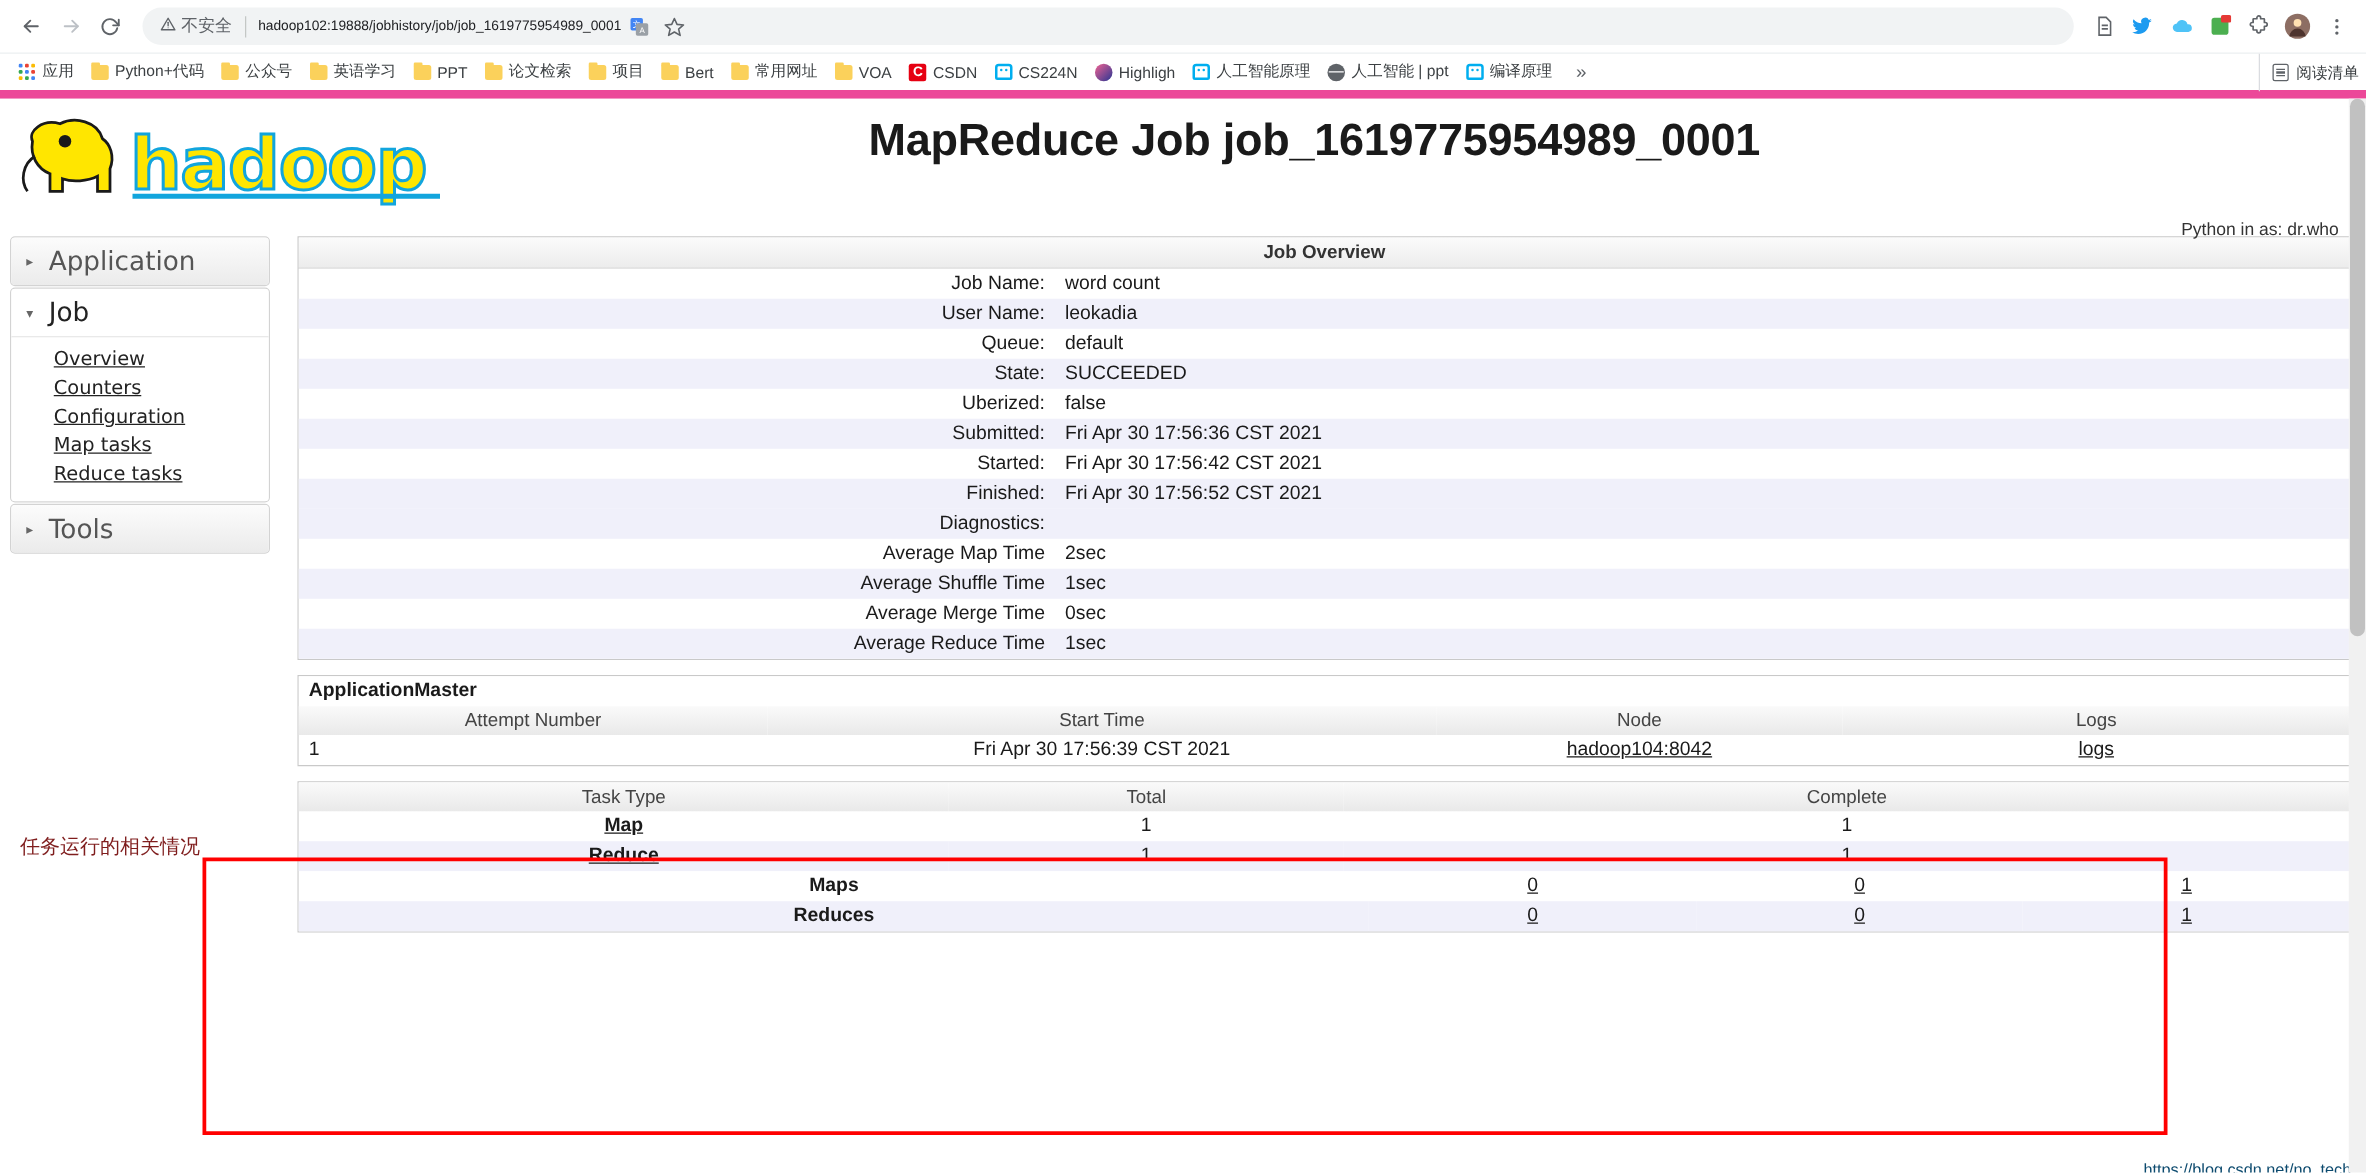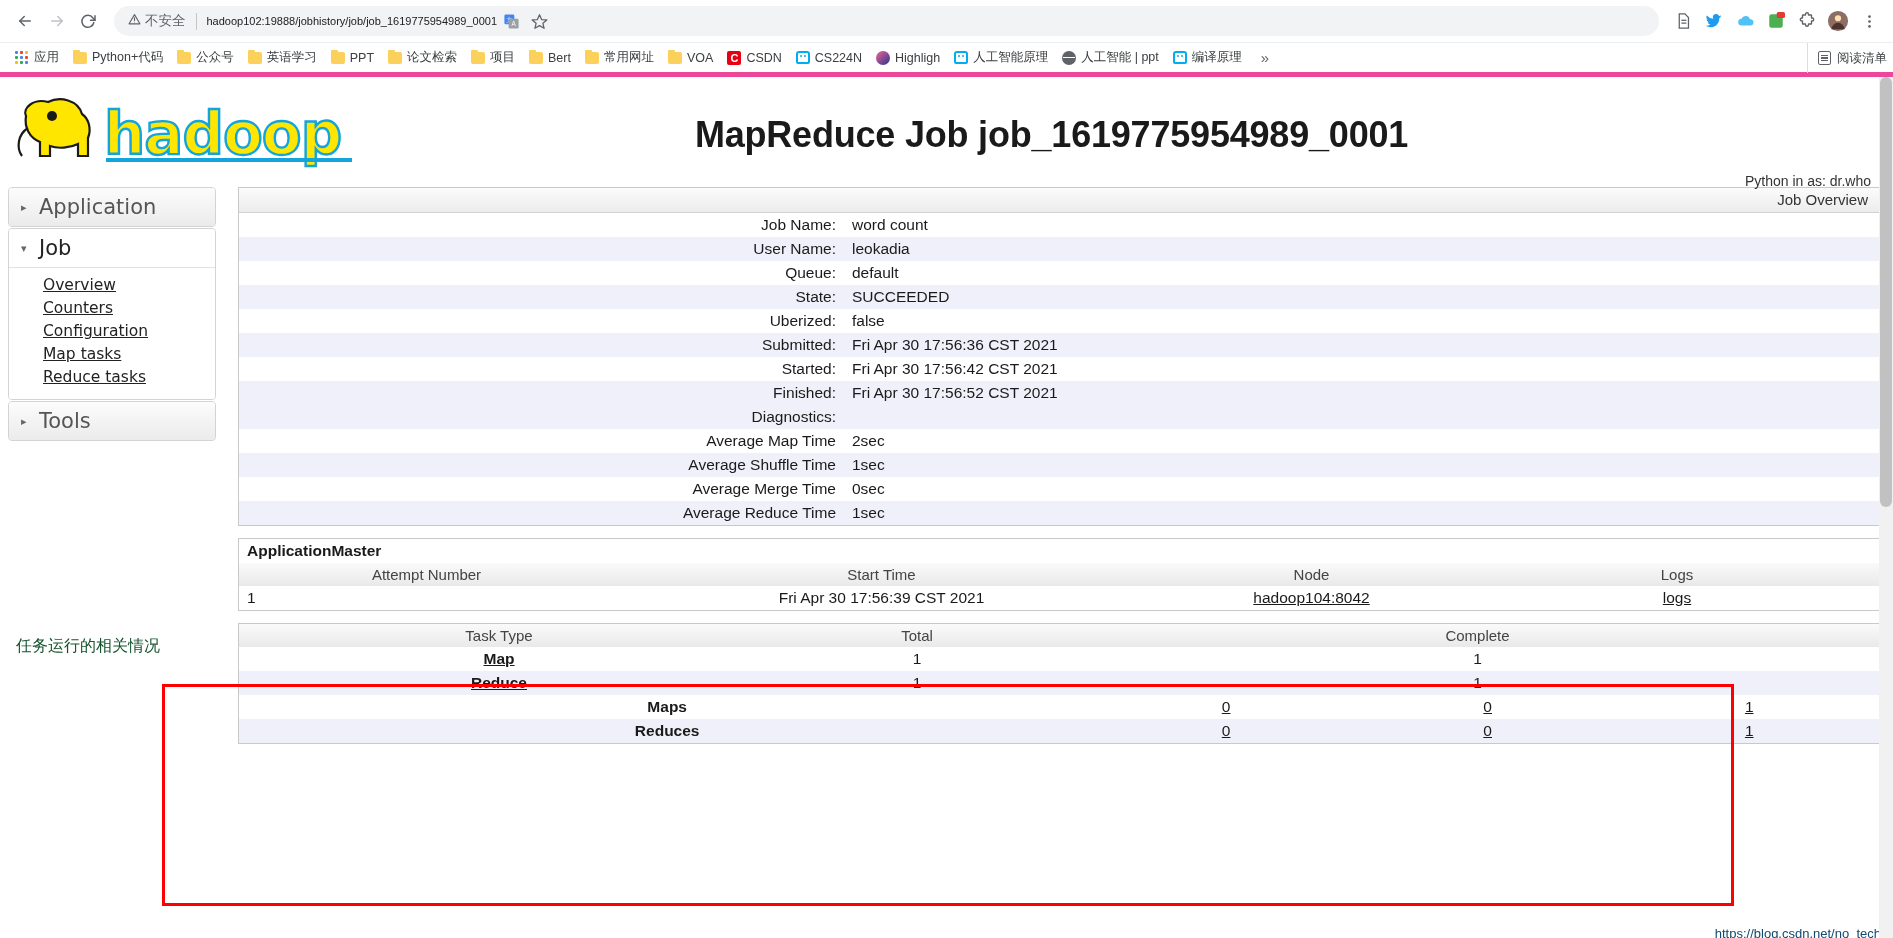--- a/index.html
+++ b/index.html
@@ -8,21 +8,21 @@
     width: 1893px; height: 938px;
     overflow: hidden;
     background: #ffffff;
     font-family: "Liberation Sans", sans-serif;
   }
 
   
   #browser-chrome {
     width: 1893px;
     background: #ffffff;
-    border-bottom: 5px solid #ec4899;
+    border-bottom: 7px solid #ec4899;
   }
   #toolbar-row {
     height: 42px;
     display: flex;
     align-items: center;
     padding: 0 10px;
     gap: 2px;
   }
   .nav-btn {
     width: 30px; height: 30px;
@@ -159,21 +159,21 @@
     width: 1893px;
     height: 866px;
     background: #ffffff;
     font-family: "Liberation Sans", sans-serif;
   }
   #logged-in {
     position: absolute; right: 22px; top: 96px;
     font-size: 14px; color: #333;
   }
   #page-header {
-    display: flex; align-items: center;
+    display: flex; align-items: flex-start;
     padding-top: 12px;
     height: 104px;
   }
   #logo {
     width: 370px; flex: 0 0 auto; padding-left: 8px;
   }
   #page-title {
     flex: 1 1 auto;
     text-align: center;
     font-size: 36px;
@@ -231,24 +231,25 @@
   }
   table.ht td, table.ht th {
     padding: 3px 8px;
     border: none;
   }
   .tbl-box { border: 1px solid #c9c9c9; background:#fff; }
 
   .caption-bar {
     background: linear-gradient(#fbfbfb,#ececec);
     border-bottom: 1px solid #d2d2d2;
-    text-align: right;
+    text-align: center;
     font-size: 15px;
     color: #333;
     padding: 3px 12px 4px 12px;
+    font-weight: bold;
   }
   .ov-row td { height: 22px; }
   .ov-row.alt { background: #f0f0fa; }
   .ov-key {
     text-align: right; font-weight: normal; width: 605px;
     padding-right: 10px; white-space: nowrap; margin-top: 28px;
   }
   .ov-val { text-align: left; }
 
   
@@ -280,22 +281,22 @@
   
   #red-box {
     position: absolute;
     left: 162px; top: 607px;
     width: 1572px; height: 222px;
     border: 3px solid #ff0000;
     pointer-events: none;
   }
   #red-note {
     position: absolute;
-    left: 16px; top: 559px;
-    color: #14532d;
+    left: 16px; top: 588px;
+    color: #7f1d1d;
     font-size: 16px;
     font-family: "DejaVu Sans", sans-serif;
     white-space: nowrap;
   }
   #watermark {
     position: absolute; right: 12px; bottom: 2px;
     color: #0c4a6e; font-size: 13px;
   }
   #scroll-track {
     position: absolute; right: 0; top: 0; width: 14px; height: 866px;

